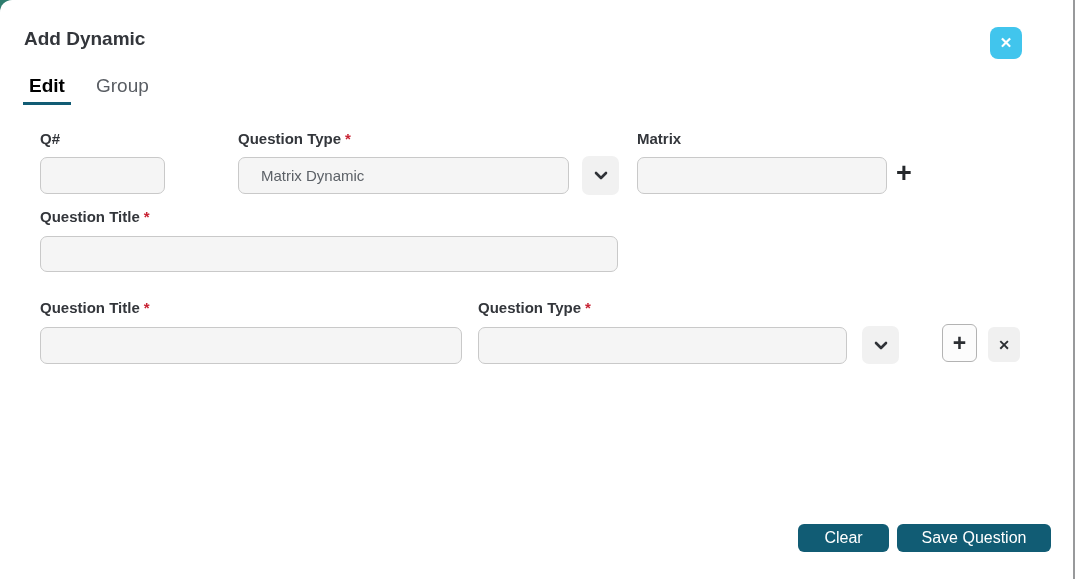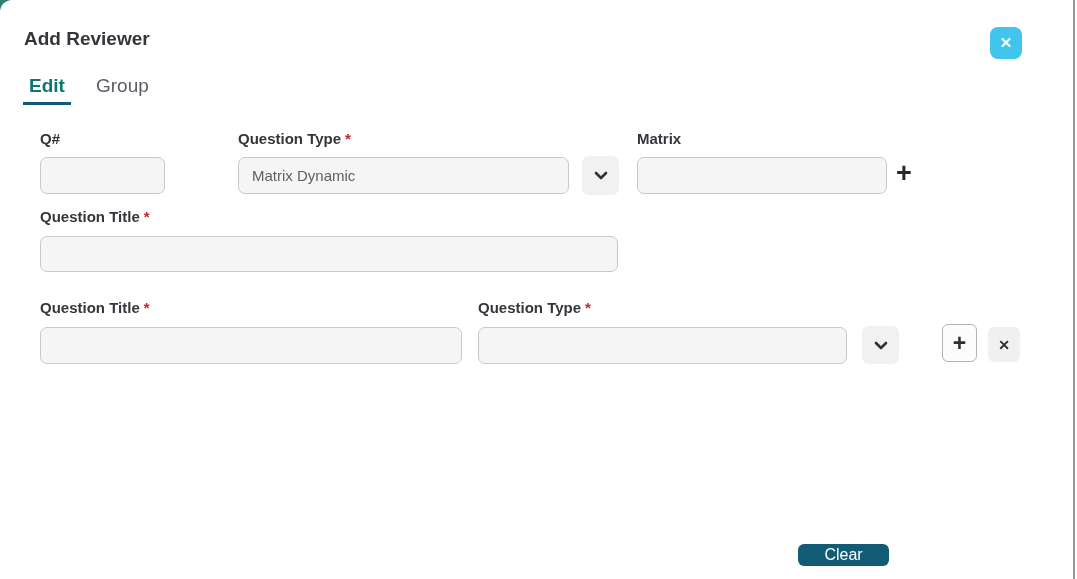--- a/index.html
+++ b/index.html
@@ -27,21 +27,21 @@
     background:#41c5ed;border-radius:8px;border:none;
     display:flex;align-items:center;justify-content:center;
     color:#ffffff;font-size:15px;font-weight:700;cursor:pointer;
     font-family:"Liberation Sans",sans-serif;
   }
   .tab{
     position:absolute;top:74px;font-size:19px;cursor:pointer;
     padding-bottom:5px;background:none;border:none;
     font-family:"Liberation Sans",sans-serif;
   }
-  .tab-edit{left:23px;font-weight:700;color:#0f766e;border-bottom:3px solid #115c74;}
+  .tab-edit{left:23px;font-weight:700;color:#000000;border-bottom:3px solid #115c74;}
   .tab-option{left:90px;font-weight:400;color:#595d63;}
   .reviewer-row{
     position:absolute;right:42px;top:72px;
     display:flex;align-items:center;gap:13px;
   }
   .reviewer-label{font-size:16px;color:#3f4348;}
   .toggle{
     width:78px;height:36px;border-radius:18px;background:#0d4d61;
     position:relative;cursor:pointer;border:none;
   }
@@ -49,21 +49,21 @@
     position:absolute;right:4px;top:4px;width:28px;height:28px;
     border-radius:50%;background:#ffffff;
   }
   .field-label{
     position:absolute;font-size:15px;font-weight:700;color:#33363b;
   }
   .req{color:#c82333;font-weight:700;margin-left:4px;}
   .inp{
     position:absolute;background:#f5f5f5;border:1px solid #c9c9c9;
     border-radius:7px;box-sizing:border-box;height:37px;
-    font-size:15px;color:#5c6167;padding:0 13px;
+    font-size:15px;color:#5c6167;padding:0 22px;
     font-family:"Liberation Sans",sans-serif;outline:none;
   }
   .sq-btn{
     position:absolute;background:#f1f1f1;border:none;border-radius:7px;
     display:flex;align-items:center;justify-content:center;cursor:pointer;
   }
   .chev-svg{display:block;}
   .plus-ghost{
     position:absolute;background:none;border:none;cursor:pointer;
     font-size:27px;font-weight:700;color:#25282c;line-height:1;
@@ -75,36 +75,35 @@
     font-size:23px;font-weight:700;color:#2b2e32;line-height:1;
     font-family:"Liberation Sans",sans-serif;
   }
   .remove-btn{
     position:absolute;background:#f0f0f0;border:none;border-radius:6px;
     display:flex;align-items:center;justify-content:center;cursor:pointer;
     font-size:14px;font-weight:700;color:#2b2e32;
     font-family:"Liberation Sans",sans-serif;
   }
   .footer-btn{
-    position:absolute;top:524px;height:22px;border:none;border-radius:6px;
+    position:absolute;top:524px;height:28px;border:none;border-radius:6px;
     background:#115c74;color:#ffffff;font-size:16px;cursor:pointer;
     font-family:"Liberation Sans",sans-serif;
-    margin-top:20px;
   }
   .btn-clear{left:798px;width:91px;}
   .btn-save{left:897px;width:154px;}
 </style>
 </head>
 <body>
 
 <div class="corner-accent"></div>
 
 <div class="modal">
 
-  <div class="modal-title">Add Reviewer</div>
+  <div class="modal-title">Add Dynamic</div>
 
   <button class="close-btn">
     <span>✕</span>
   </button>
 
   <button class="tab tab-edit">Edit</button>
   <button class="tab tab-option">Group</button>
 
 
   <div class="field-label" style="left:40px;top:130px;">
@@ -148,14 +147,15 @@
     </svg>
   </button>
   <button class="plus-boxed" style="left:942px;top:324px;width:35px;height:38px;">
     <span>+</span>
   </button>
   <button class="remove-btn" style="left:988px;top:327px;width:32px;height:35px;">
     <span>✕</span>
   </button>
 
   <button class="footer-btn btn-clear">Clear</button>
+  <button class="footer-btn btn-save">Save Question</button>
 
 </div>
 
 </body></html>

